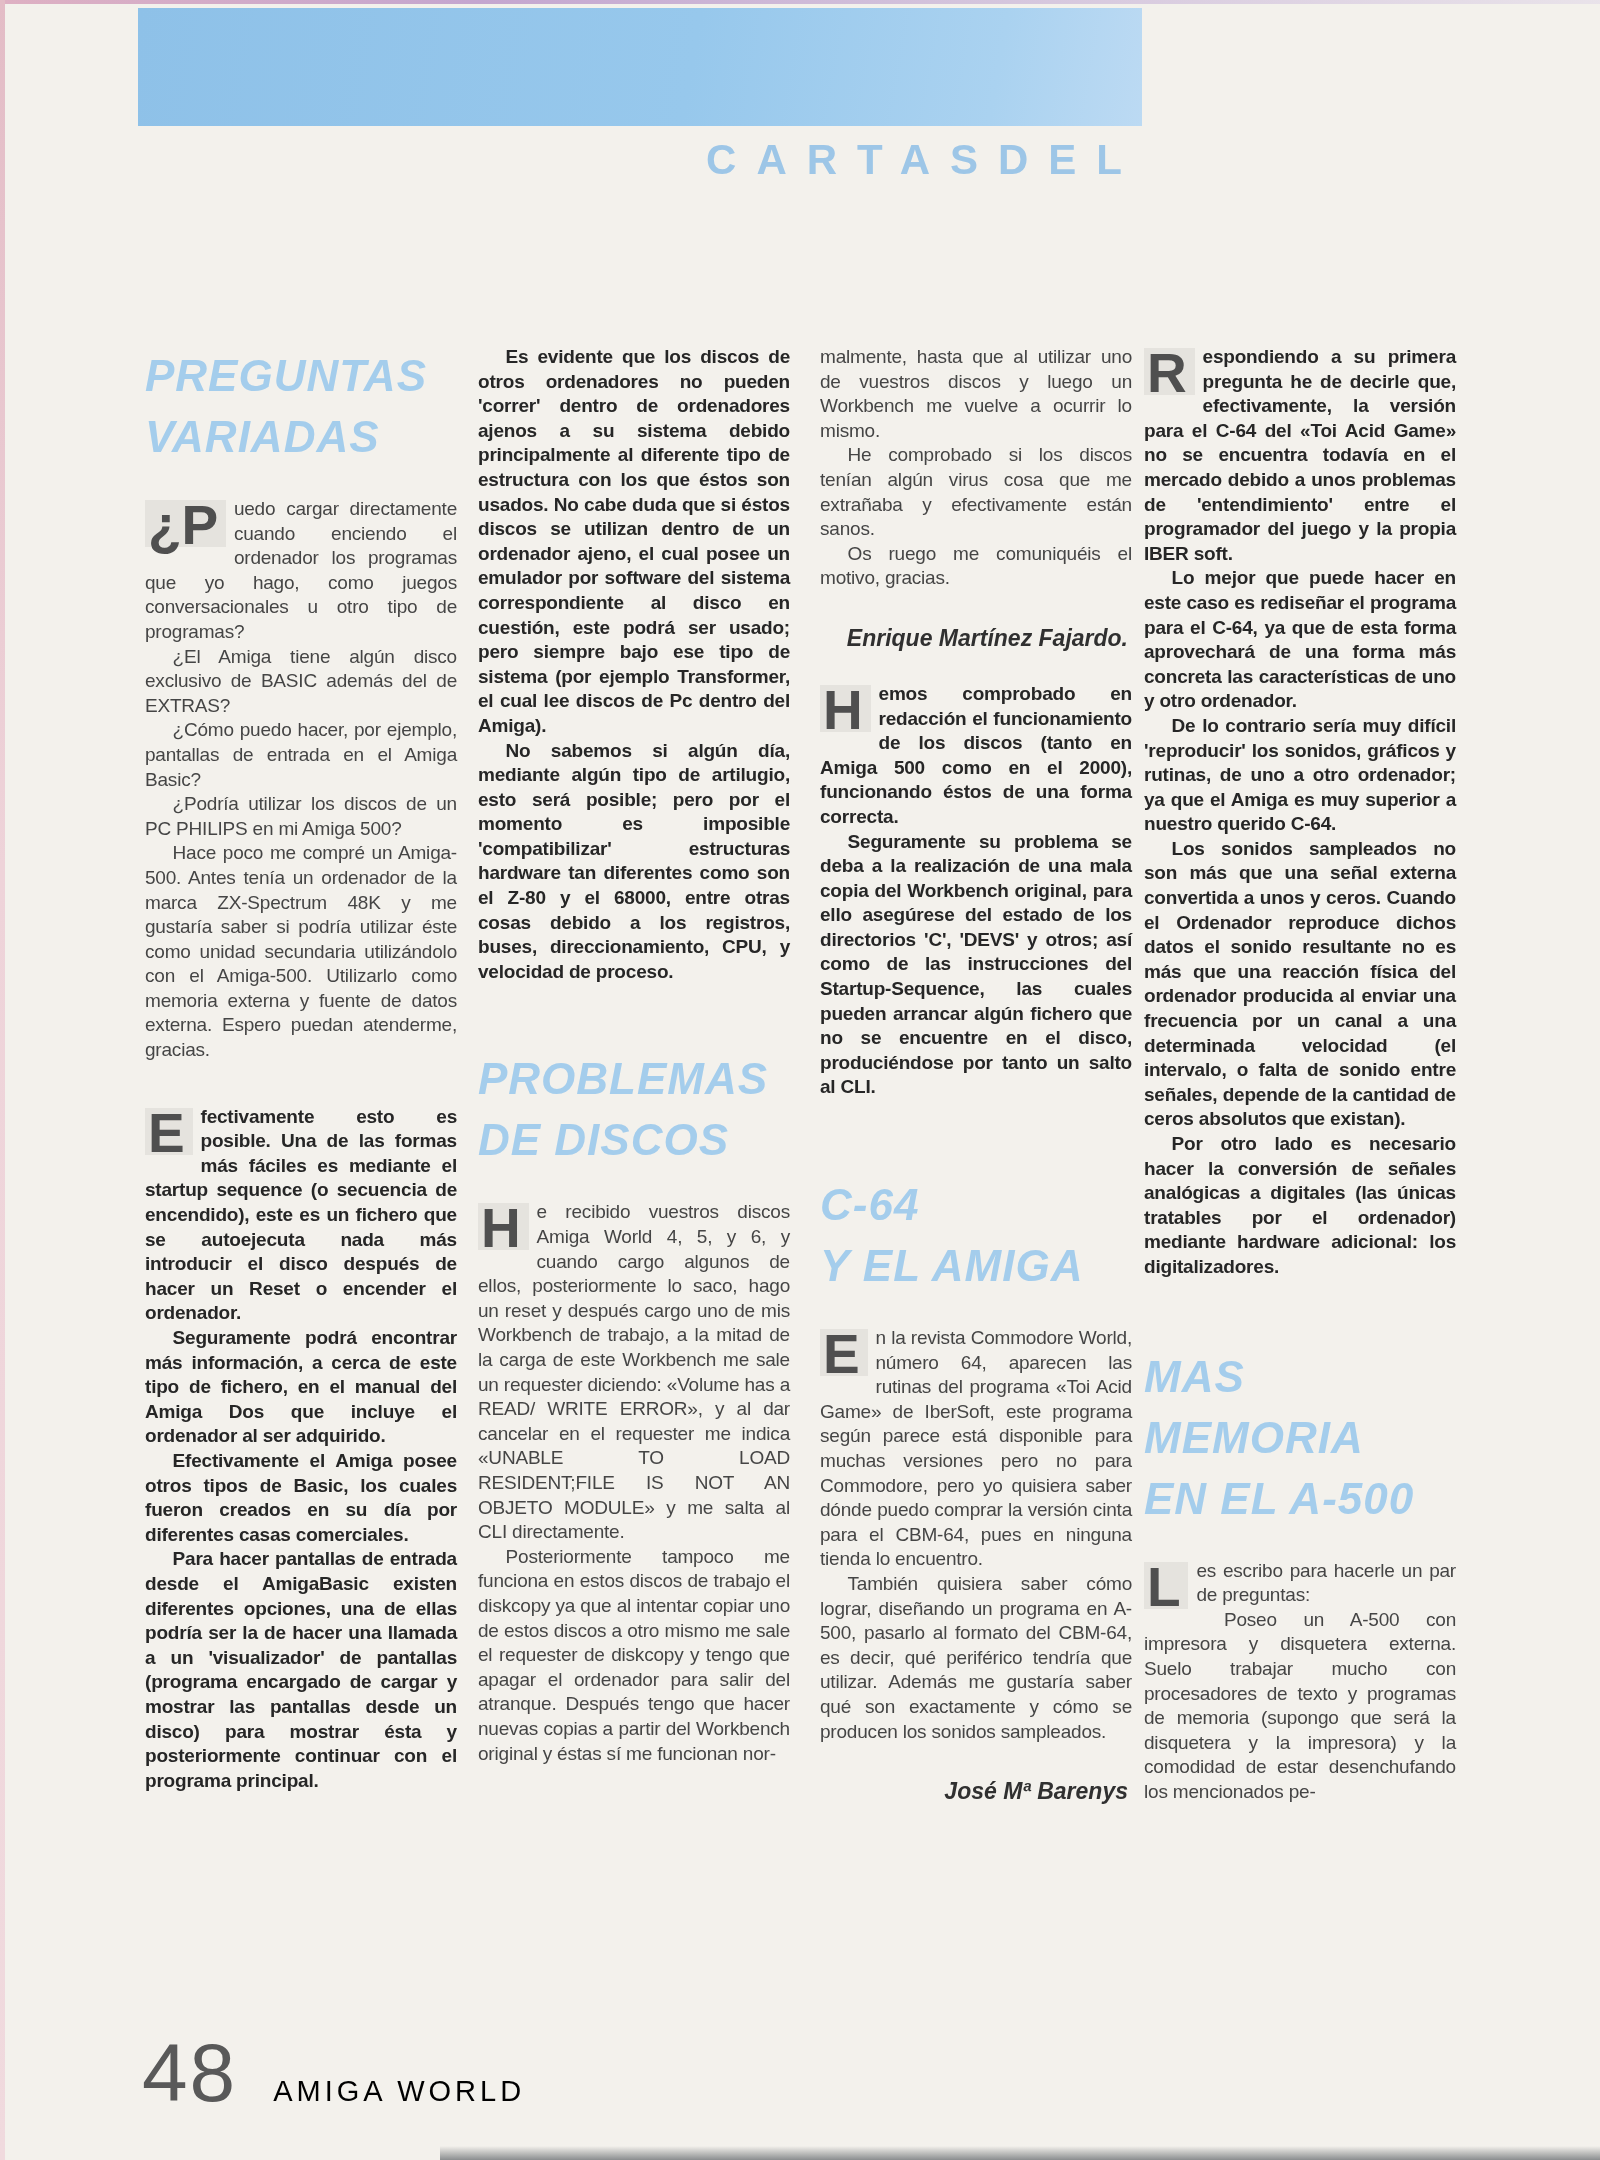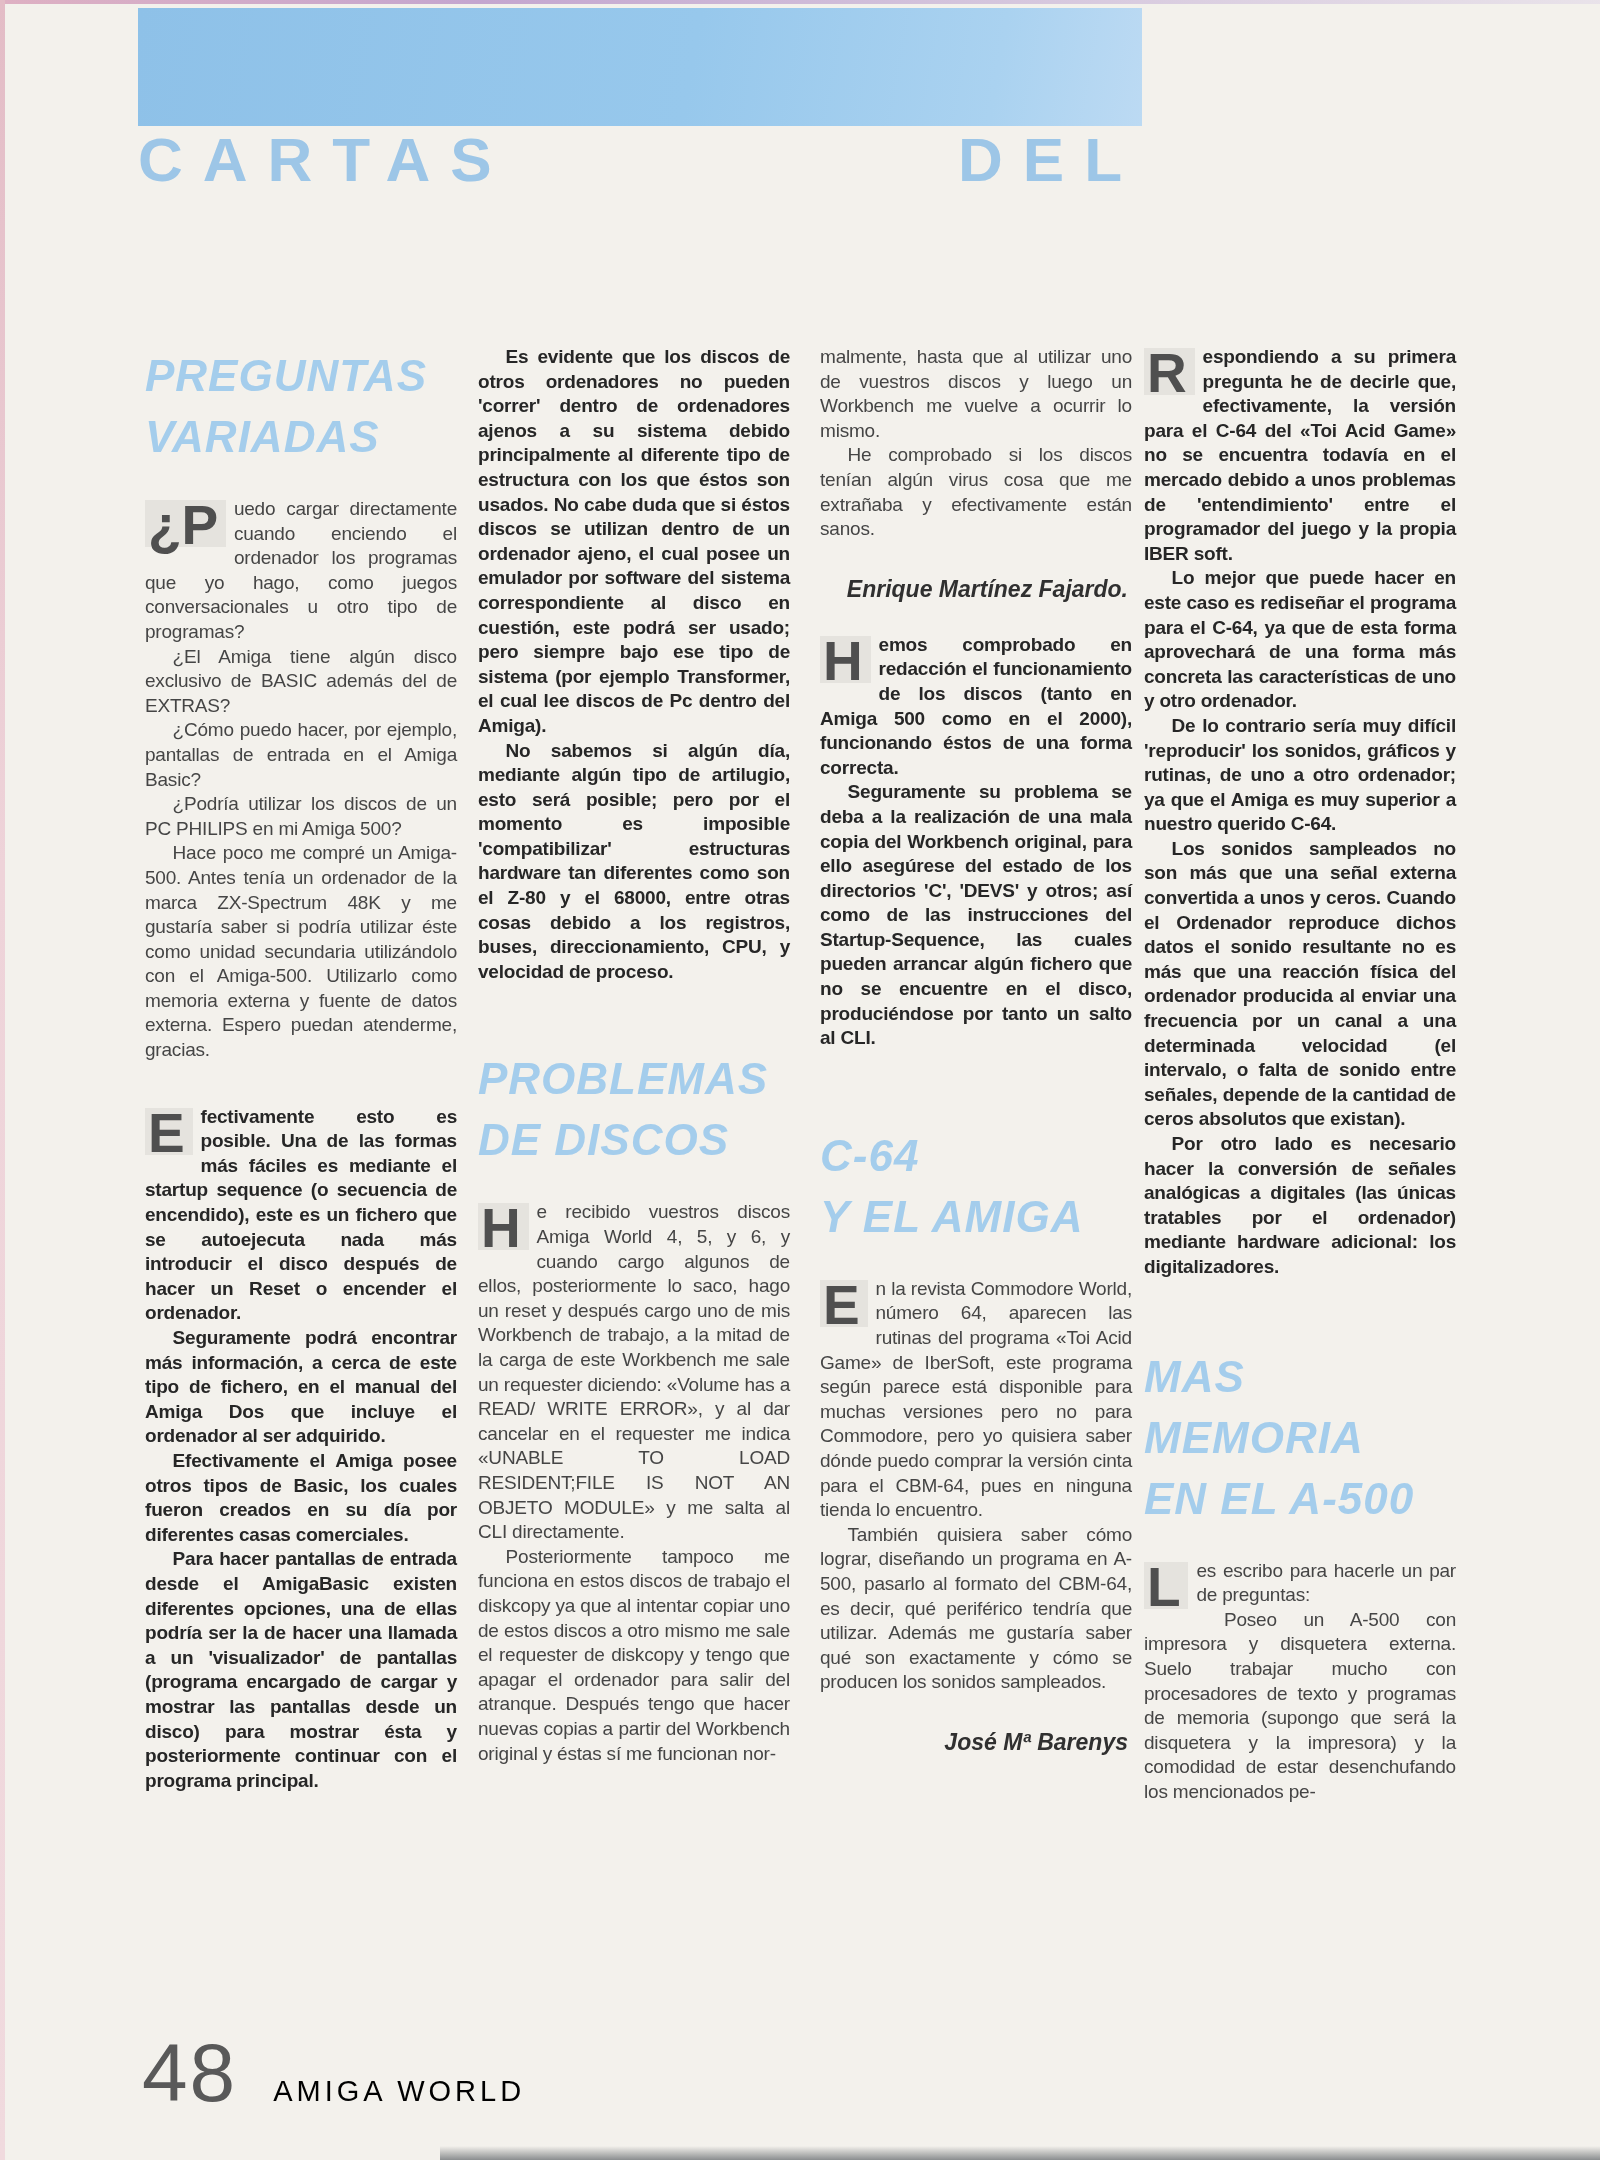--- a/index.html
+++ b/index.html
@@ -10,22 +10,22 @@
   }
   .edge-top{position:absolute;left:0;top:0;width:1600px;height:4px;
     background:linear-gradient(to right,#d9a0b8,#b893c8 30%,#cbb8d8 60%,#e6dfe9);opacity:.8;}
   .edge-left{position:absolute;left:0;top:0;width:5px;height:2160px;
     background:linear-gradient(to bottom,#e3bcc6,#eed3d9 40%,#f0dade);}
   .edge-bottom{position:absolute;left:440px;right:0;bottom:0;height:14px;
     background:linear-gradient(to bottom,rgba(150,154,156,0),rgba(120,124,127,.85));}
   .header-bar{position:absolute;left:138px;top:8px;width:1004px;height:118px;
     background:linear-gradient(100deg,#8ec1e8,#97c8ec 55%,#aad2f0 85%,#bcdaf3);}
   .header-title{position:absolute;left:138px;top:134px;width:1004px;height:56px;
-    display:flex;justify-content:space-between;align-items:flex-start;
-    color:#9dc6e7;font-weight:bold;font-size:62px;line-height:52px;}
+    display:flex;justify-content:flex-end;align-items:flex-start;
+    color:#9dc6e7;font-weight:bold;font-size:42px;line-height:52px;}
   .header-title span{letter-spacing:20px;}
   .column{position:absolute;top:345px;width:312px;}
   .col-1{left:145px;} .col-2{left:478px;} .col-3{left:820px;} .col-4{left:1144px;}
   .section-heading{
     color:#a4cdec;font-weight:bold;font-style:italic;
     font-size:44px;line-height:61px;letter-spacing:1px;
     margin:0 0 30px 0;}
   .para{
     margin:0;text-align:justify;
     font-size:19px;line-height:24.6px;color:#454545;
@@ -69,20 +69,21 @@
 <div class="column col-2" id="col-1">
     <p class="para bold">Es evidente que los discos de otros ordenadores no pueden 'correr' dentro de ordenadores ajenos a su sistema debido principalmente al diferente tipo de estructura con los que éstos son usados. No cabe duda que si éstos discos se utilizan dentro de un ordenador ajeno, el cual posee un emulador por software del sistema correspondiente al disco en cuestión, este podrá ser usado; pero siempre bajo ese tipo de sistema (por ejemplo Transformer, el cual lee discos de Pc dentro del Amiga).</p>
     <p class="para bold">No sabemos si algún día, mediante algún tipo de artilugio, esto será posible; pero por el momento es imposible 'compatibilizar' estructuras hardware tan diferentes como son el Z-80 y el 68000, entre otras cosas debido a los registros, buses, direccionamiento, CPU, y velocidad de proceso.</p>
     <div class="section-heading" style="margin-top: 64px;">PROBLEMAS<br>DE DISCOS</div>
     <p class="para has-dropcap"><span class="dropcap">H</span>e recibido vuestros discos Amiga World 4, 5, y 6, y cuando cargo algunos de ellos, posteriormente lo saco, hago un reset y después cargo uno de mis Workbench de trabajo, a la mitad de la carga de este Workbench me sale un requester diciendo: «Volume has a READ/ WRITE ERROR», y al dar cancelar en el requester me indica «UNABLE TO LOAD RESIDENT;FILE IS NOT AN OBJETO MODULE» y me salta al CLI directamente.</p>
     <p class="para">Posteriormente tampoco me funciona en estos discos de trabajo el diskcopy ya que al intentar copiar uno de estos discos a otro mismo me sale el requester de diskcopy y tengo que apagar el ordenador para salir del atranque. Después tengo que hacer nuevas copias a partir del Workbench original y éstas sí me funcionan nor-</p>
   </div>
 <div class="column col-3" id="col-2">
     <p class="para no-indent">malmente, hasta que al utilizar uno de vuestros discos y luego un Workbench me vuelve a ocurrir lo mismo.</p>
     <p class="para">He comprobado si los discos tenían algún virus cosa que me extrañaba y efectivamente están sanos.</p>
+    <p class="para">Os ruego me comuniquéis el motivo, gracias.</p>
     <div class="signature">Enrique Martínez Fajardo.</div>
     <p class="para bold has-dropcap"><span class="dropcap">H</span>emos comprobado en redacción el funcionamiento de los discos (tanto en Amiga 500 como en el 2000), funcionando éstos de una forma correcta.</p>
     <p class="para bold">Seguramente su problema se deba a la realización de una mala copia del Workbench original, para ello asegúrese del estado de los directorios 'C', 'DEVS' y otros; así como de las instrucciones del Startup-Sequence, las cuales pueden arrancar algún fichero que no se encuentre en el disco, produciéndose por tanto un salto al CLI.</p>
     <div class="section-heading" style="margin-top: 74px;">C-64<br>Y EL AMIGA</div>
     <p class="para has-dropcap"><span class="dropcap">E</span>n la revista Commodore World, número 64, aparecen las rutinas del programa «Toi Acid Game» de IberSoft, este programa según parece está disponible para muchas versiones pero no para Commodore, pero yo quisiera saber dónde puedo comprar la versión cinta para el CBM-64, pues en ninguna tienda lo encuentro.</p>
     <p class="para">También quisiera saber cómo lograr, diseñando un programa en A-500, pasarlo al formato del CBM-64, es decir, qué periférico tendría que utilizar. Además me gustaría saber qué son exactamente y cómo se producen los sonidos sampleados.</p>
     <div class="signature">José Mª Barenys</div>
   </div>
 <div class="column col-4" id="col-3">
     <p class="para bold has-dropcap"><span class="dropcap">R</span>espondiendo a su primera pregunta he de decirle que, efectivamente, la versión para el C-64 del «Toi Acid Game» no se encuentra todavía en el mercado debido a unos problemas de 'entendimiento' entre el programador del juego y la propia IBER soft.</p>

